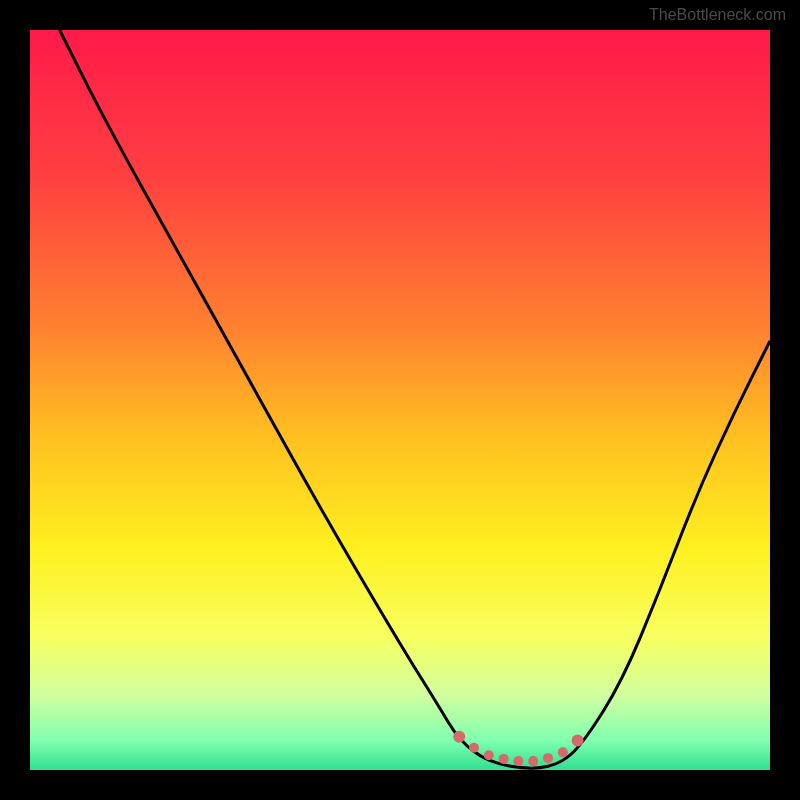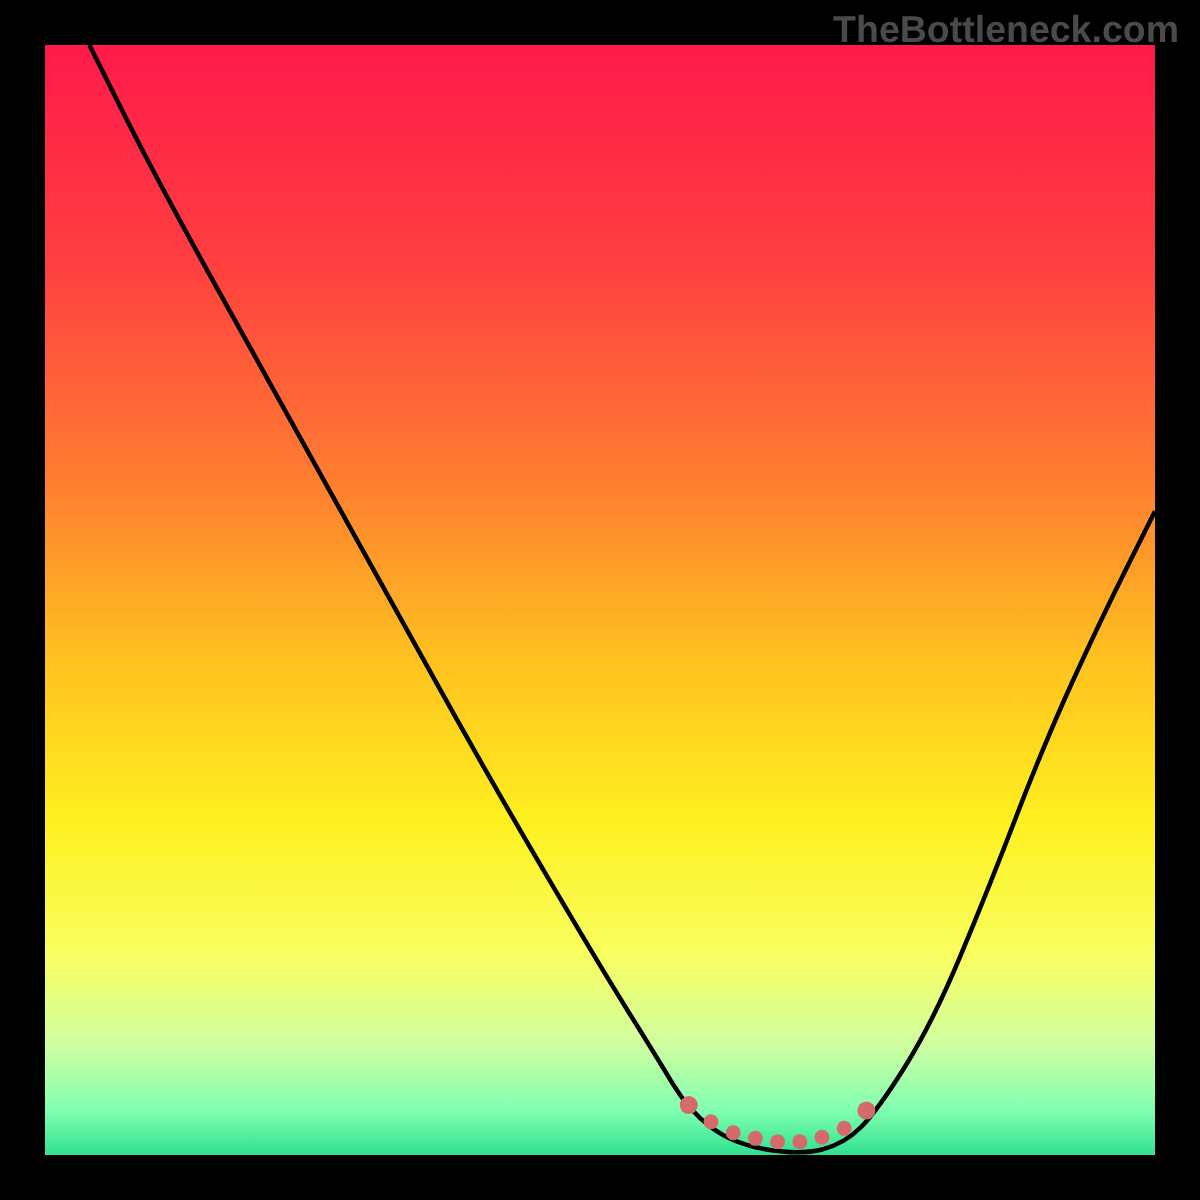--- a/index.html
+++ b/index.html
@@ -8,22 +8,22 @@
     height: 800px;
     background: #000;
     position: relative;
     font-family: Arial, sans-serif;
   }
   .watermark {
     position: absolute;
     top: 6px;
     right: 14px;
     color: #4a4a4a;
-    font-size: 25px;
-    font-weight: bold;
+    font-size: 16px;
+    font-weight: normal;
     z-index: 10;
   }
   .plot-area {
     position: absolute;
     top: 30px;
     left: 30px;
     width: 740px;
     height: 740px;
     overflow: hidden;
   }

